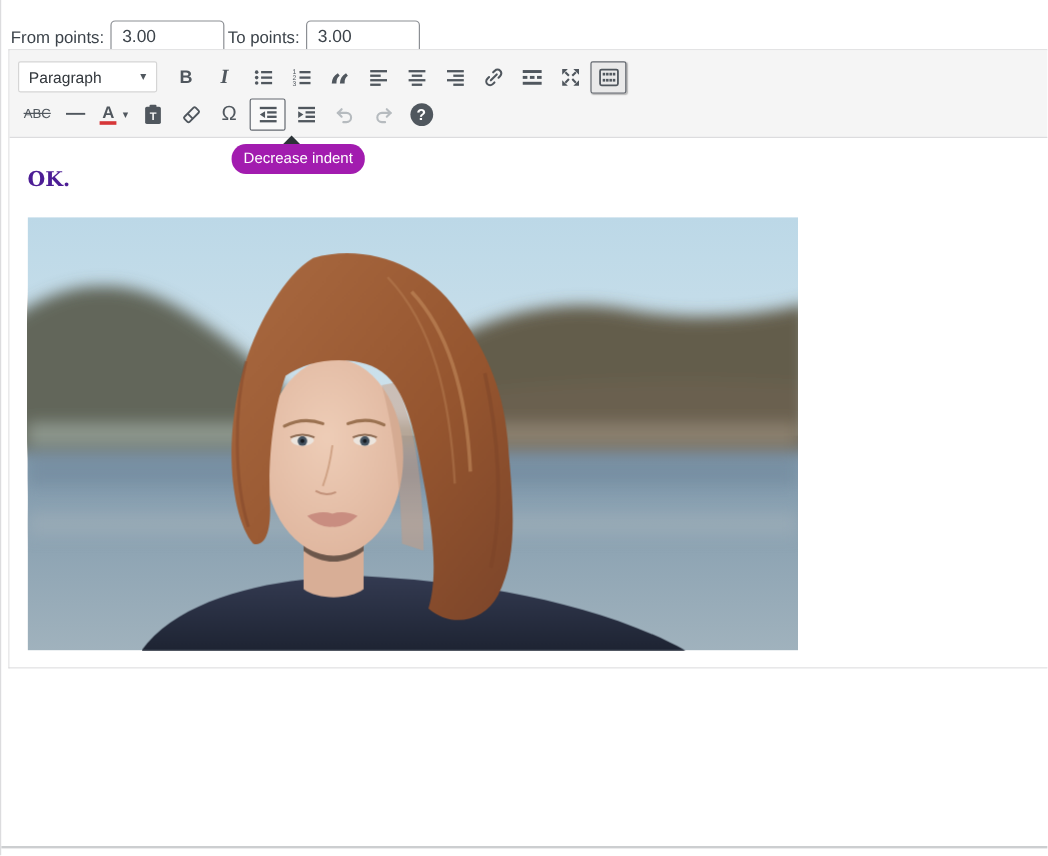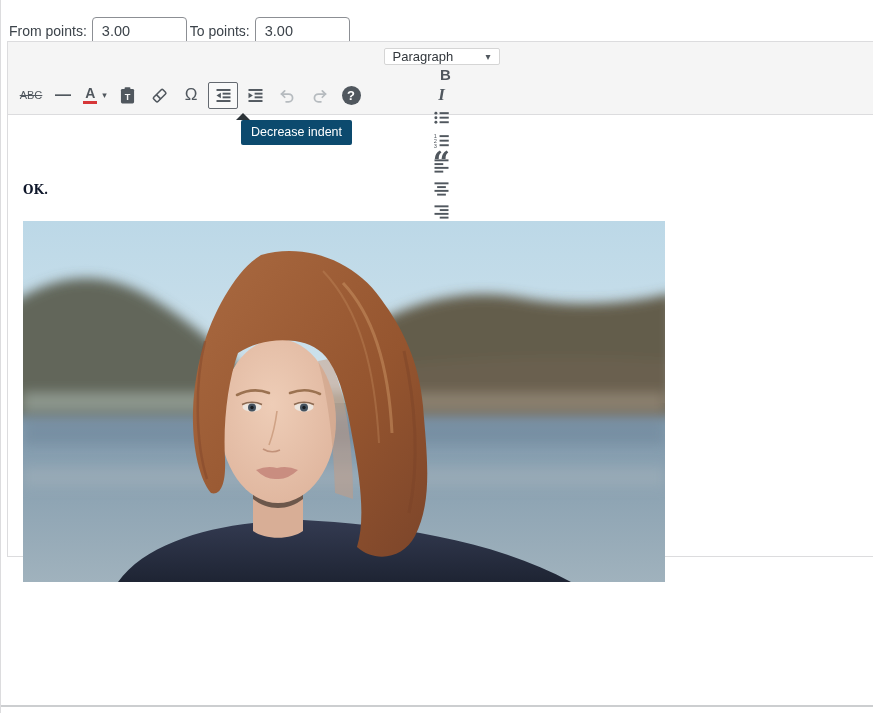--- a/index.html
+++ b/index.html
@@ -14,21 +14,21 @@
   .add-media-btn { display: inline-flex; align-items: center; gap: 6px;
     height: 27px; padding: 0 11px; background: #fff; border: 1px solid #2271b1;
     border-radius: 3px; color: #2271b1; font-size: 13.5px; cursor: pointer; }
 
   
   .editor { position: absolute; left: 6px; top: 41px; width: 867px; height: 516px;
             border: 1px solid #dcdcde; border-right: none; background: #fff; }
   .toolbar { background: #f5f5f5; border-bottom: 1px solid #dcdcde;
              padding: 6px 6px 6px 7px; height: 73px; }
   .tb-row { display: flex; align-items: center; }
-  .tb-row1 { height: 32px; flex-direction: column; }
+  .tb-row1 { height: 32px; }
   .tb-row2 { height: 28px; margin-top: 1px; }
   .format-select { display: flex; align-items: center; justify-content: space-between;
     width: 116px; height: 26px; background: #fff; border: 1px solid #d5d5d5;
     border-radius: 2px; padding: 0 8px; font-size: 13px; color: #32373c; cursor: pointer; }
   .format-select .caret { font-size: 10px; color: #50575e; }
   .tb-btn { display: flex; align-items: center; justify-content: center;
     min-width: 30px; height: 27px; margin: 0 1px; border: 1px solid transparent;
     border-radius: 2px; color: #50575e; background: transparent; cursor: pointer; }
   .tb-row1 .tb-btn:first-of-type { margin-left: 9px; }
   .tb-btn svg { display: block; }
@@ -49,27 +49,27 @@
              border-bottom: 3px solid #d63638; padding: 0 2px; }
   .color-caret { font-size: 9px; margin-left: 5px; color: #50575e; }
   .help-circle { width: 19px; height: 19px; border-radius: 50%; background: #50575e;
     color: #fff; font-size: 13px; font-weight: bold; line-height: 19px; text-align: center; }
 
   
   .tooltip { position: absolute; left: 192px; top: 113px; z-index: 5; }
   .tooltip .arrow { width: 0; height: 0; margin-left: 43px;
     border-left: 7px solid transparent; border-right: 7px solid transparent;
     border-bottom: 7px solid #2c3338; }
-  .tooltip .bubble { background: #0c4a6e; color: #fff; font-size: 12.5px;
-    padding: 5px 10px 6px; border-radius: 2px; white-space: nowrap; margin-left: 48px; }
+  .tooltip .bubble { background: #a21caf; color: #fff; font-size: 12.5px;
+    padding: 5px 10px 6px; border-radius: 12px; white-space: nowrap; }
 
   
   .canvas { padding: 24px 15px 0; height: 441px; background: #fff; }
   .canvas .para { font-family: "DejaVu Serif", serif; font-weight: bold;
-    font-size: 12px; color: #0f172a; line-height: 22px; margin-top: 40px; }
+    font-size: 17px; color: #4c1d95; line-height: 22px; }
   .portrait { margin-top: 20px; display: block; }
 
   
   .grade-form { padding-left: 8px; }
   .row-points { display: flex; align-items: center; margin-top: 17px; height: 28px;
                 font-size: 14px; color: #3c434a; }
   .row-points label { margin-right: 5px; }
   .num-input { width: 95px; height: 28px; border: 1px solid #8c8f94; border-radius: 4px;
                padding: 0 9px; font-size: 14.5px; color: #3c434a;
                font-family: "Liberation Sans", sans-serif; }

